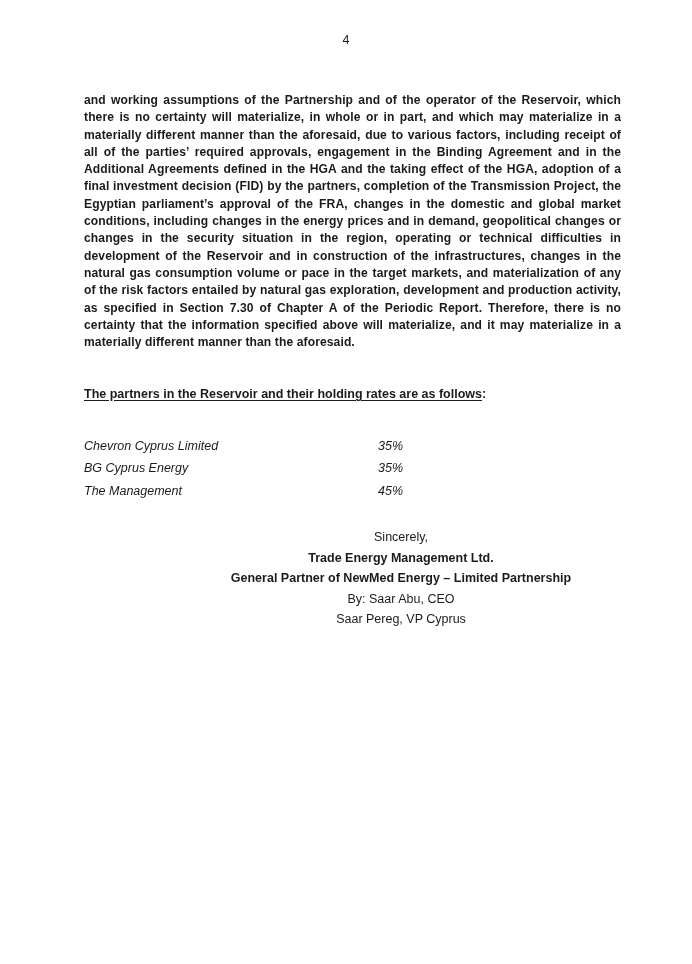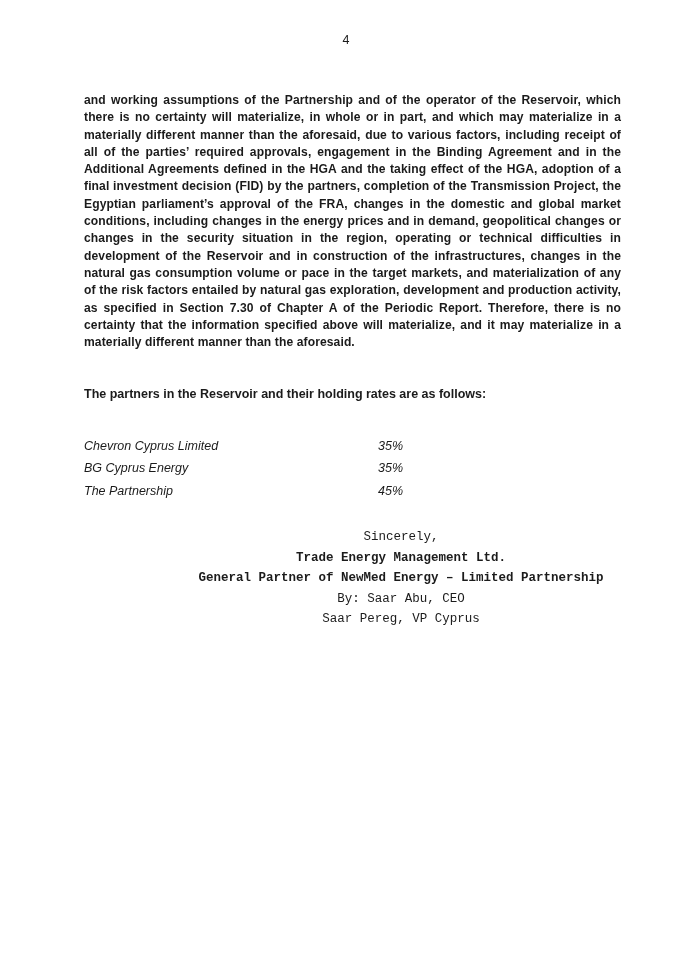--- a/index.html
+++ b/index.html
@@ -44,20 +44,21 @@
     left: 84px;
     width: 537px;
   }
   .partners-heading {
     font-size: 12.5px;
     font-weight: 700;
     line-height: 16px;
     margin-bottom: 7px;
   }
   .partners-heading .underlined {
+    text-decoration: underline;
     text-underline-offset: 2px;
   }
   .partners-table { width: 100%; }
   .partner-row {
     display: flex;
     align-items: baseline;
     height: 22.4px;
     font-size: 12.5px;
     font-weight: 400;
     font-style: italic;
@@ -65,21 +66,20 @@
   .partner-name { width: 294px; }
   .partner-rate { width: 60px; margin-top: 30px; }
   .signature {
     position: absolute;
     top: 527px;
     left: 151px;
     width: 500px;
     text-align: center;
     font-size: 12.5px;
     line-height: 20.6px;
-    font-family: Liberation Mono, monospace;
   }
   .signature .bold { font-weight: 700; }
 </style>
 </head>
 <body>
 
 <div class="page">
 
   <div class="page-number">4</div>
 
@@ -93,21 +93,21 @@
     <div class="partners-table">
       <div class="partner-row">
         <span class="partner-name">Chevron Cyprus Limited</span>
         <span class="partner-rate">35%</span>
       </div>
       <div class="partner-row">
         <span class="partner-name">BG Cyprus Energy</span>
         <span class="partner-rate">35%</span>
       </div>
       <div class="partner-row">
-        <span class="partner-name">The Partnership</span>
+        <span class="partner-name">The Management</span>
         <span class="partner-rate">45%</span>
       </div>
     </div>
   </div>
 
   <div class="signature">
     <div>Sincerely,</div>
     <div class="bold">Trade Energy Management Ltd.</div>
     <div class="bold">General Partner of NewMed Energy – Limited Partnership</div>
     <div>By: Saar Abu, CEO</div>

